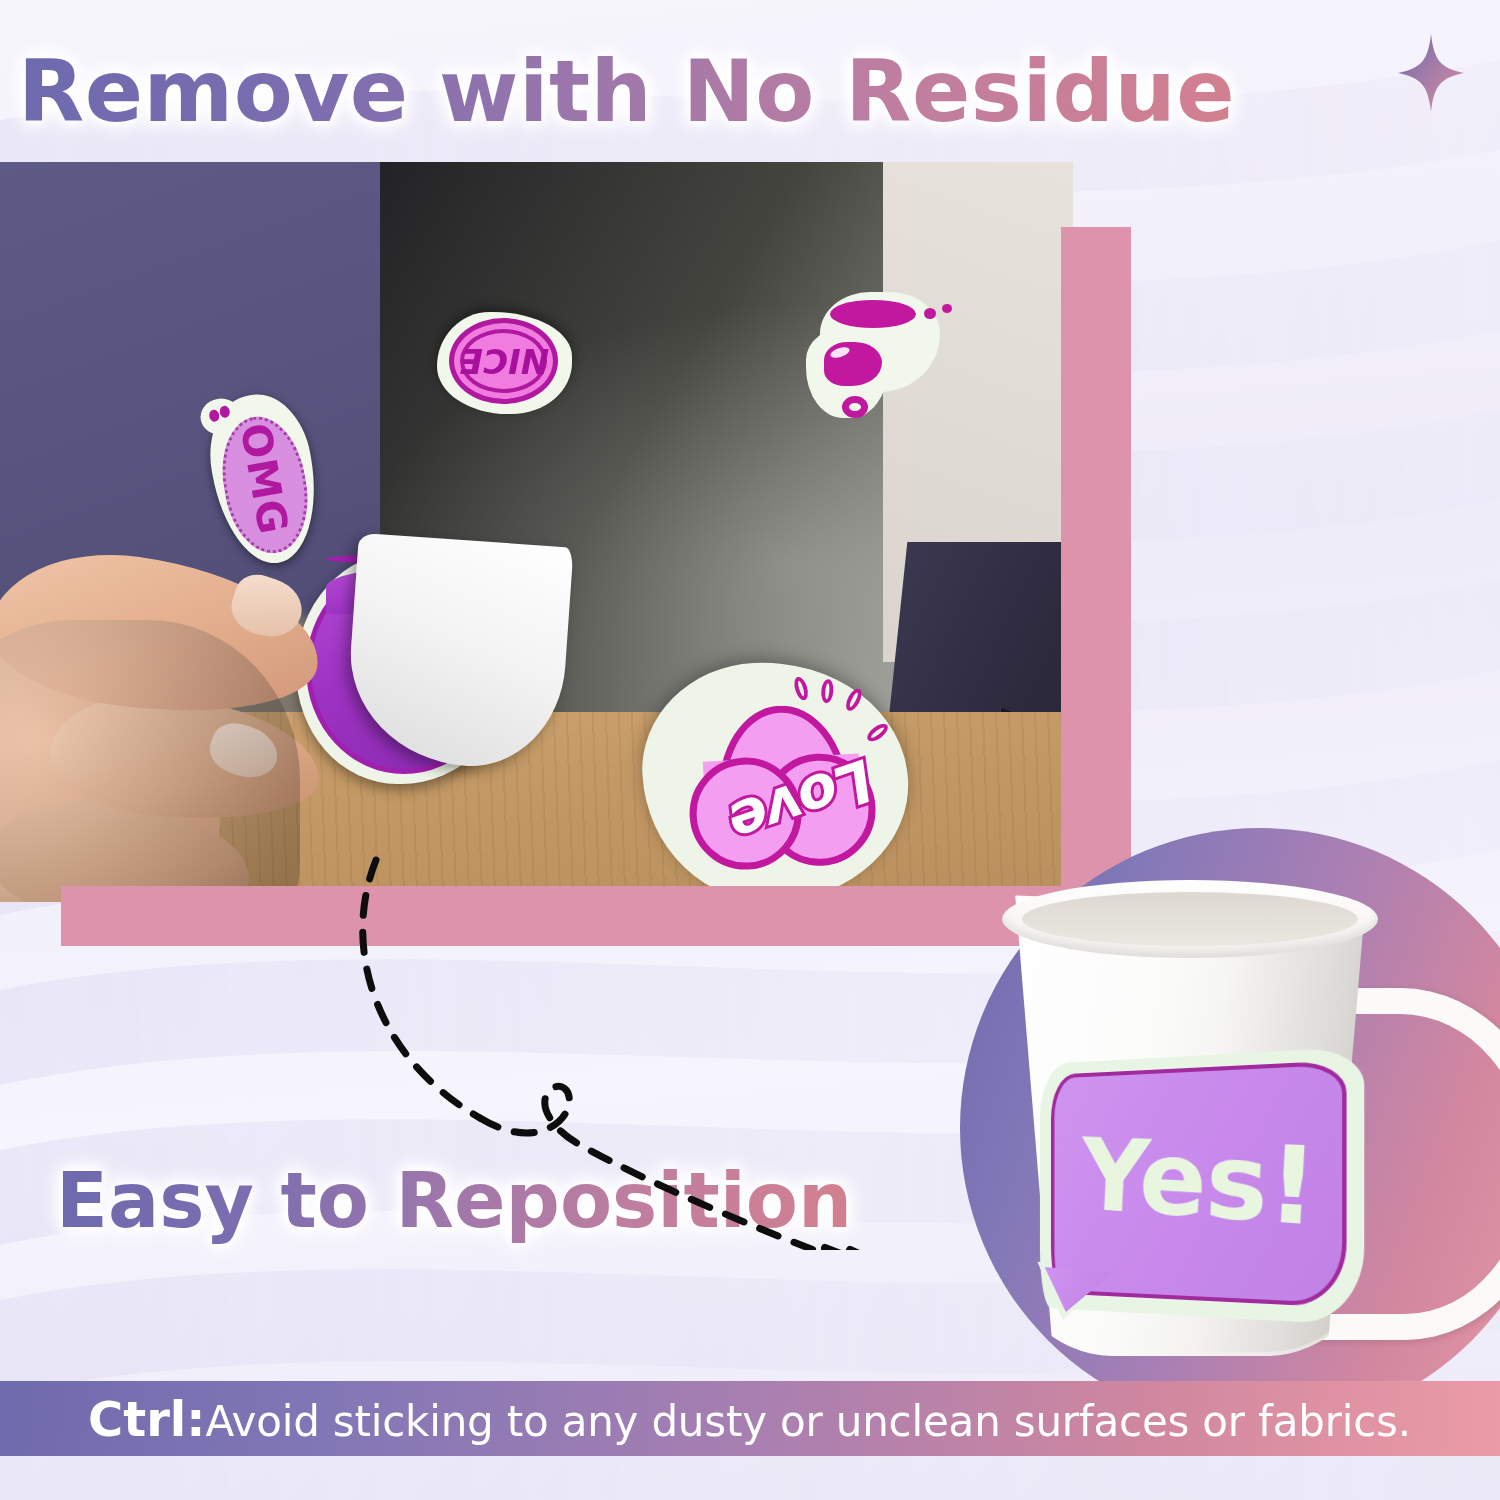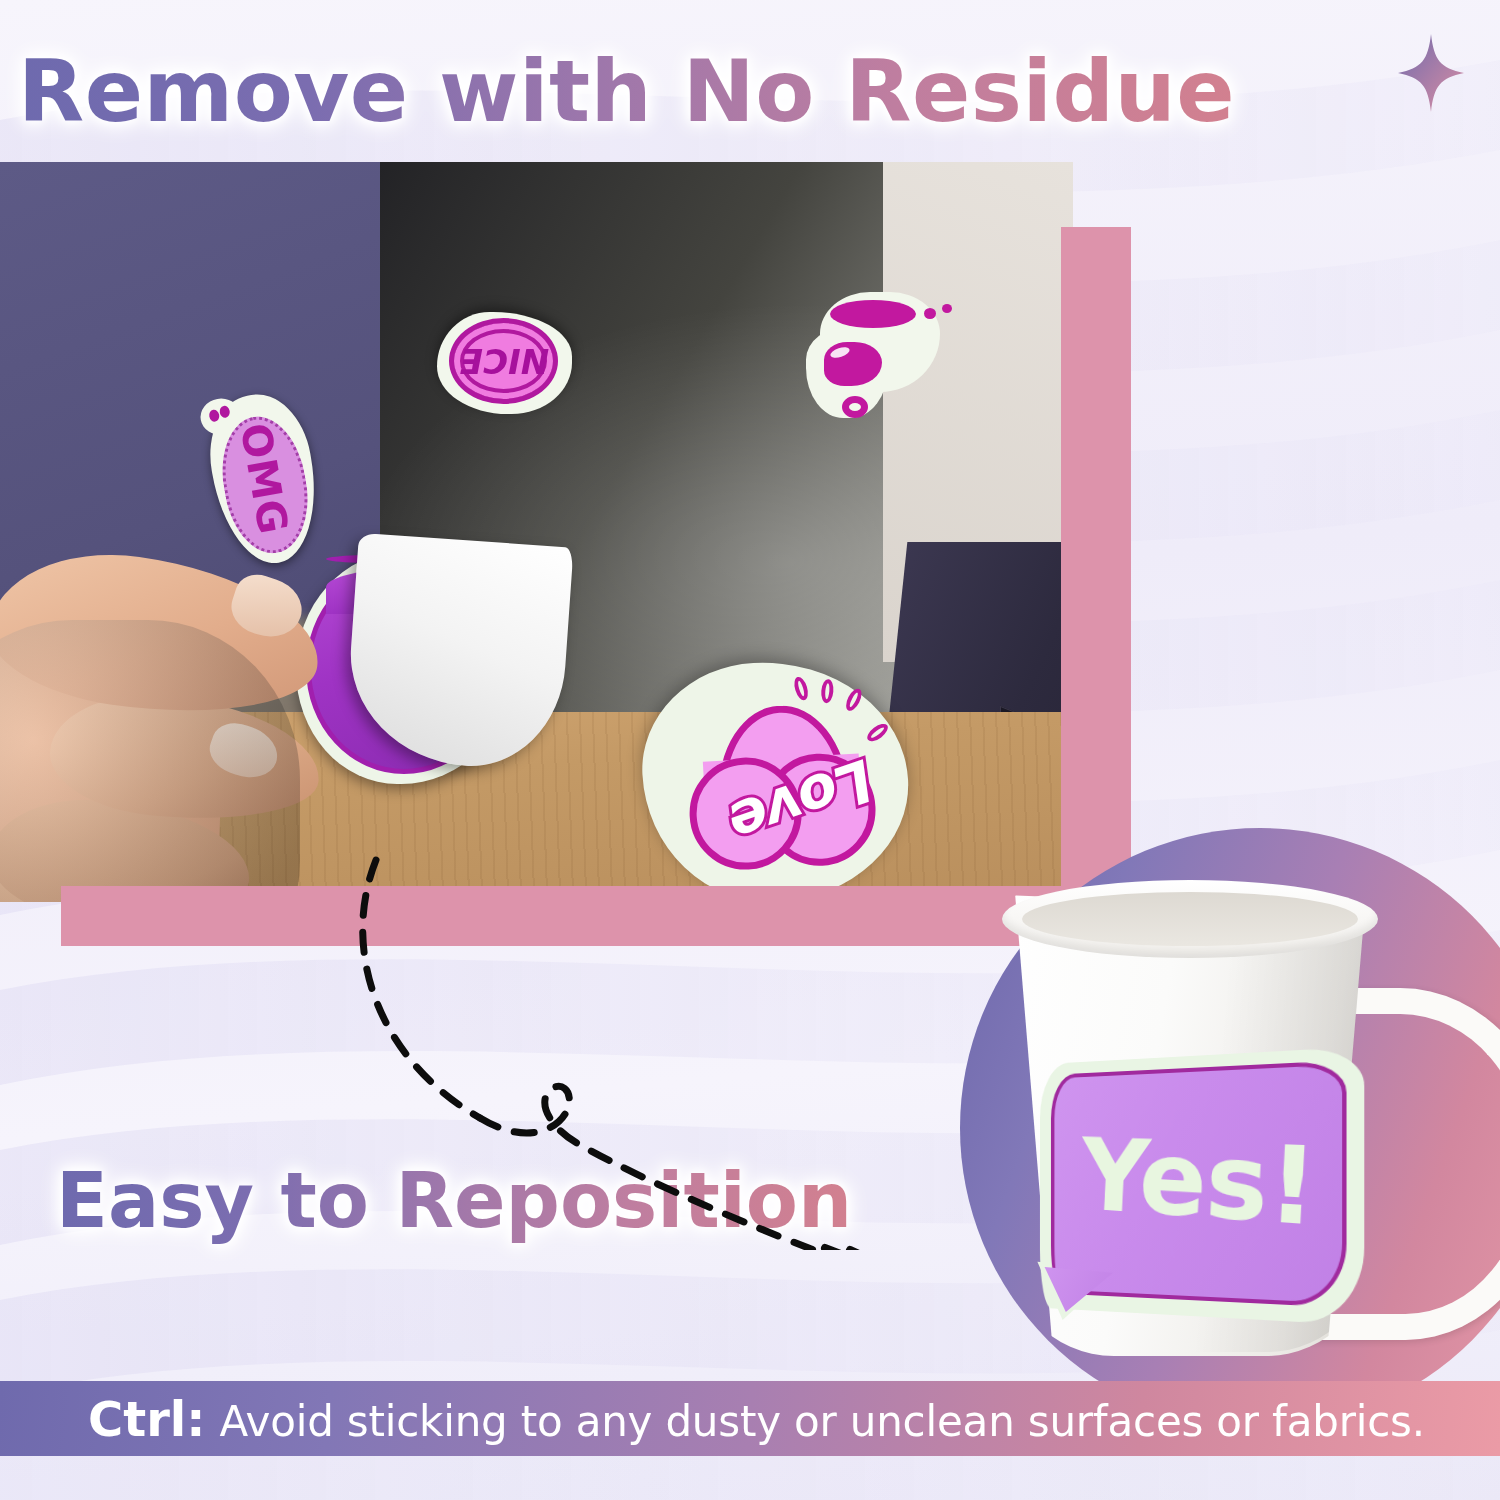--- a/index.html
+++ b/index.html
@@ -205,21 +205,21 @@
     font-family:"DejaVu Sans","Liberation Sans",sans-serif;
     transform:perspective(520px) rotateY(-13deg) rotate(3deg);}
 
   
   .tips{position:absolute;left:0;top:1381px;width:1500px;height:75px;
     background:linear-gradient(95deg,#6f6aad 0%,#8277b6 22%,#a87fb1 50%,#cf879f 76%,#eb9ba6 100%);
     display:flex;align-items:center;}
   .tips-inner{display:flex;align-items:baseline;padding-left:88px;color:#fff;white-space:nowrap;
     font-family:"DejaVu Sans","Liberation Sans",sans-serif;}
   .tips-label{font-size:48px;font-weight:700;letter-spacing:0px;}
-  .tips-text{font-size:42px;font-weight:400;margin-left:14px;letter-spacing:-.2px;}
+  .tips-text{font-size:42px;font-weight:400;letter-spacing:-.2px;}
 </style>
 </head>
 <body>
 
 <div id="stage">
 
   <div class="bg-base"></div>
   <div class="bg-waves">
     <svg viewBox="0 0 1500 1500" preserveAspectRatio="none">
       <defs>

